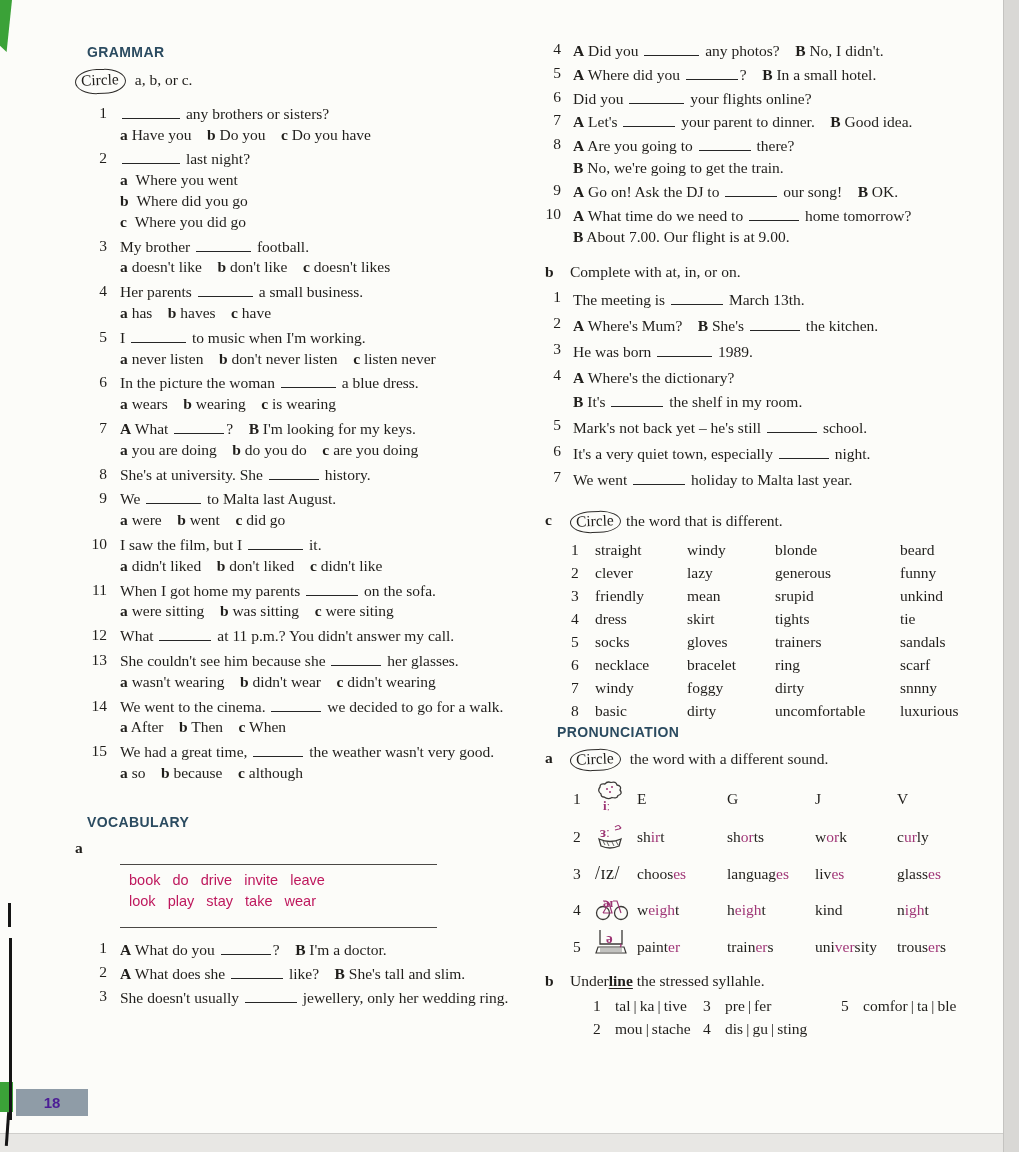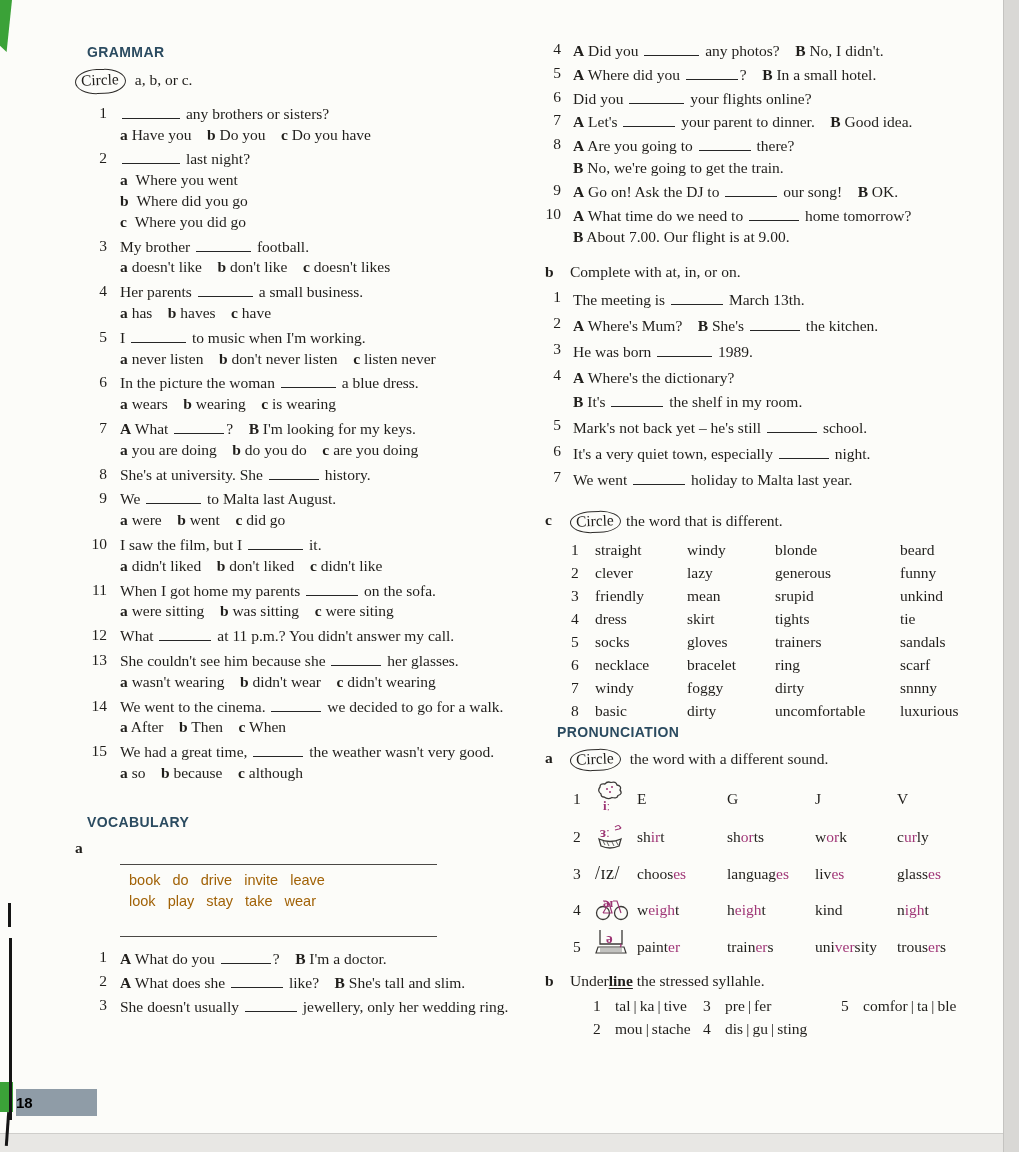--- a/index.html
+++ b/index.html
@@ -10,23 +10,23 @@
     color:#201e1b;font-size:15.5px;
   }
   .page{position:absolute;left:0;top:0;width:1003px;height:1133px;background:#fcfcf9;}
   .edge-right{position:absolute;left:1003px;top:0;width:16px;height:1152px;background:#d9d8d5;border-left:1px solid #c4c3c0;}
   .edge-bottom{position:absolute;left:0;top:1133px;width:1003px;height:19px;background:#e8e7e4;border-top:1px solid #cfcecb;}
   .green-top{position:absolute;left:0;top:0;width:12px;height:52px;background:#3ba238;clip-path:polygon(0 0,100% 0,55% 100%,0 88%);}
   .green-mid{position:absolute;left:0;top:1082px;width:13px;height:30px;background:#3ba238;}
   .black-dash{position:absolute;left:8px;top:903px;width:3px;height:24px;background:#151515;}
   .black-line{position:absolute;left:9px;top:938px;width:3px;height:182px;background:#151515;}
   .black-line2{position:absolute;left:6px;top:1112px;width:3px;height:34px;background:#151515;transform:rotate(4deg);}
-  .pageno{position:absolute;left:16px;top:1089px;width:81px;height:27px;background:#8f9ca7;
-    color:#000000;font-family:"Liberation Sans",sans-serif;font-weight:bold;font-size:15px;
-    display:flex;align-items:center;justify-content:flex-start;}
+  .pageno{position:absolute;left:16px;top:1089px;width:72px;height:27px;background:#8f9ca7;
+    color:#4c1d95;font-family:"Liberation Sans",sans-serif;font-weight:bold;font-size:15px;
+    display:flex;align-items:center;justify-content:center;}
   .col-left{position:absolute;left:75px;top:44px;width:465px;}
   .col-right{position:absolute;left:545px;top:40px;width:452px;}
   h1.section{font-family:"Liberation Sans",sans-serif;font-weight:bold;font-size:14px;
     color:#2b4b60;letter-spacing:.4px;margin:0 0 9px 12px;}
   .line{line-height:20.8px;}
   .col-right .line{line-height:21.8px;}
   .qa-row{display:flex;margin-bottom:4px;}
   .col-right .qa-row{margin-bottom:2px;}
   .qa-row .num{flex:none;width:32px;text-align:right;margin-right:13px;}
   .col-right .qa-row .num{width:16px;margin-right:12px;}
@@ -51,22 +51,22 @@
   .pron-row{display:grid;grid-template-columns:22px 42px 90px 88px 82px auto;padding-left:28px;
     align-items:center;min-height:33px;margin-bottom:3px;}
   .pron-row .iconcell{justify-self:start;}
   .iz{font-size:18px;letter-spacing:.5px;}
   .stress{margin-top:8px;}
   .stress-grid{display:grid;grid-template-columns:110px 138px auto;row-gap:5px;padding-left:48px;}
   .stress-item{display:flex;}
   .stress-item .num{width:12px;margin-right:10px;}
   .vocab{margin-top:30px;}
   .wordbox{margin-left:45px;width:308px;border-top:1.5px solid #4a4845;border-bottom:1.5px solid #4a4845;
-    padding:5px 0 24px 9px;margin-bottom:11px;
-    font-family:"Liberation Sans",sans-serif;font-size:14.5px;color:#a16207;}
+    padding:5px 0 15px 9px;margin-bottom:11px;
+    font-family:"Liberation Sans",sans-serif;font-size:14.5px;color:#be185d;}
   .wordbox .wl{line-height:21px;white-space:pre;}
   .vocab .qa-row{margin-bottom:2px;}
   .vocab .line{line-height:22px;}
 </style>
 </head>
 <body>
 
 <div class="page"></div>
 <div class="edge-right"></div>
 <div class="edge-bottom"></div>

